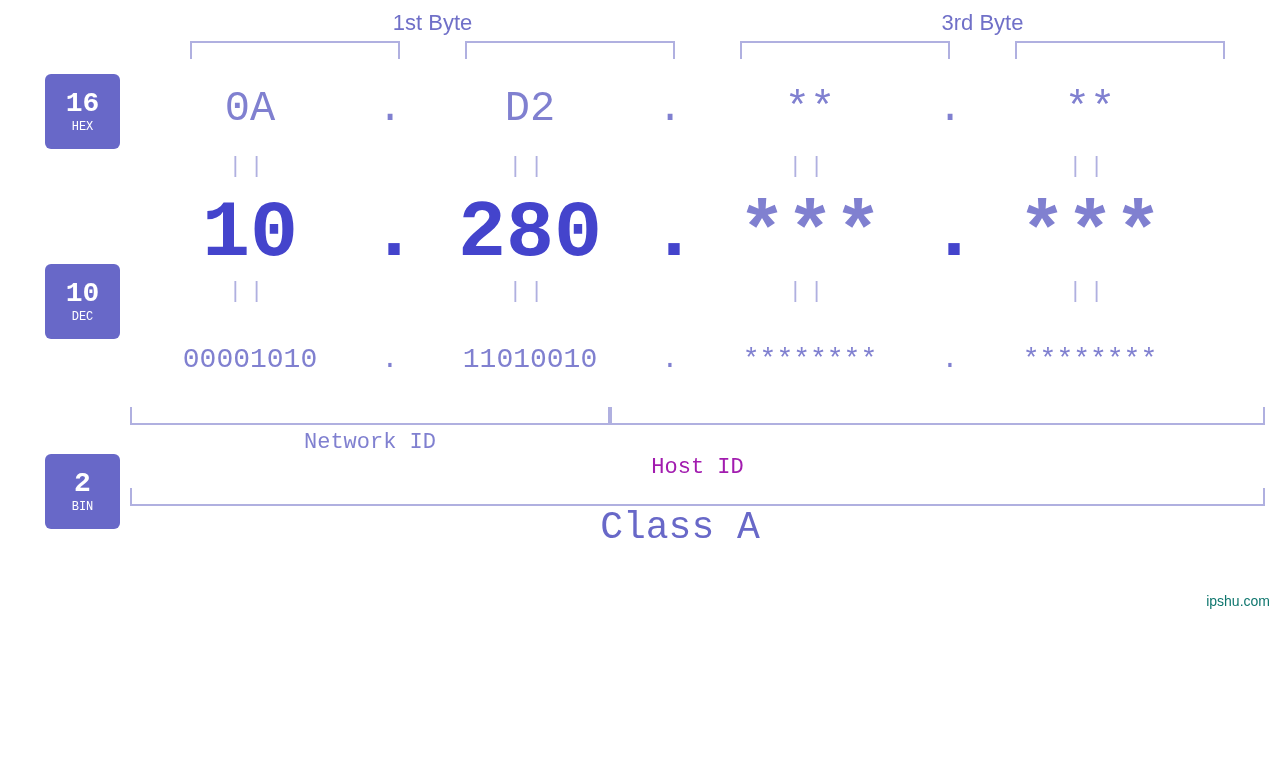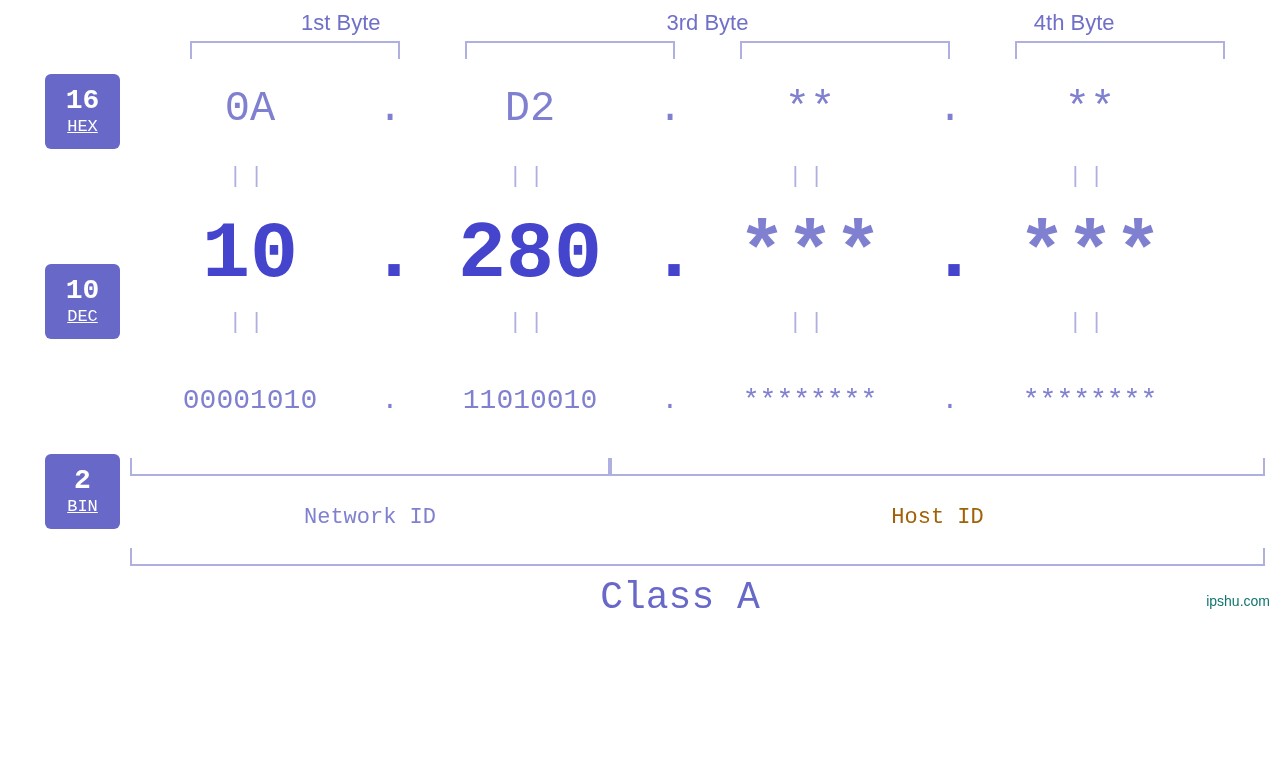--- a/index.html
+++ b/index.html
@@ -78,23 +78,22 @@
       justify-content: center;
     }
 
     .base-number {
       font-size: 28px;
       font-weight: bold;
       line-height: 1;
     }
 
     .base-label {
-      font-size: 17px;
+      font-size: 12px;
       margin-top: 2px;
-      text-decoration: underline;
     }
 
     
     .data-row {
       display: flex;
       align-items: center;
       height: 80px;
     }
 
     .data-row.hex-row { margin-top: 0px; }
@@ -203,21 +202,20 @@
     }
   </style>
 </head>
 <body>
 
 <div class="main-container">
 
   <div class="byte-headers">
     <div class="byte-label">1st Byte</div>
     <div class="byte-label">3rd Byte</div>
-    <div class="byte-label">4th Byte</div>
   </div>
 
   <div class="top-brackets">
     <div class="bracket-top"></div>
     <div class="bracket-top"></div>
     <div class="bracket-top"></div>
     <div class="bracket-top"></div>
   </div>
 
   <div style="display:flex; width:1285px; flex:1; margin-top: 5px;">
@@ -230,21 +228,21 @@
       <div class="base-badge" style="margin-top:55px;">
         <span class="base-number">10</span>
         <span class="base-label">DEC</span>
       </div>
       <div class="base-badge" style="margin-top:55px;">
         <span class="base-number">2</span>
         <span class="base-label">BIN</span>
       </div>
     </div>
 
-    <div style="flex:1; display:flex; flex-direction:column; padding-right:20px; margin-top: 5px; justify-content: space-between;">
+    <div style="flex:1; display:flex; flex-direction:column; padding-right:20px; margin-top: 5px;">
 
       <div class="data-row hex-row">
         <div class="byte-cell">
           <span class="hex-value">0A</span>
         </div>
         <div class="dot-sep">
           <span class="hex-value">.</span>
         </div>
         <div class="byte-cell">
           <span class="hex-value">D2</span>
@@ -324,23 +322,23 @@
           <span class="asterisk-bin">********</span>
         </div>
       </div>
 
       <div style="display:flex; margin-top:8px; width:100%;">
         <div style="width:480px; height:18px; border-bottom:2px solid #b0b0e0; border-left:2px solid #b0b0e0; border-right:2px solid #b0b0e0;"></div>
         <div style="width:0px;"></div>
         <div style="flex:1; height:18px; border-bottom:2px solid #b0b0e0; border-left:2px solid #b0b0e0; border-right:2px solid #b0b0e0;"></div>
       </div>
 
-      <div style="display:flex; margin-top:18px; width:100%;">
+      <div style="display:flex; margin-top:5px; width:100%;flex-direction:column;">
         <div style="width:480px; text-align:center; color:#8080d0; font-size:22px; font-family:'Courier New',Courier,monospace;">Network ID</div>
-        <div style="flex:1; text-align:center; color:#a16207; font-size:22px; font-family:'Courier New',Courier,monospace;">Host ID</div>
+        <div style="flex:1; text-align:center; color:#a21caf; font-size:22px; font-family:'Courier New',Courier,monospace;">Host ID</div>
       </div>
 
       <div style="width:100%; height:18px; border-bottom:2px solid #b0b0e0; border-left:2px solid #b0b0e0; border-right:2px solid #b0b0e0; margin-top:8px;"></div>
 
       <div class="class-label">Class A</div>
 
     </div>
   </div>
 
   <div class="watermark">ipshu.com</div>

